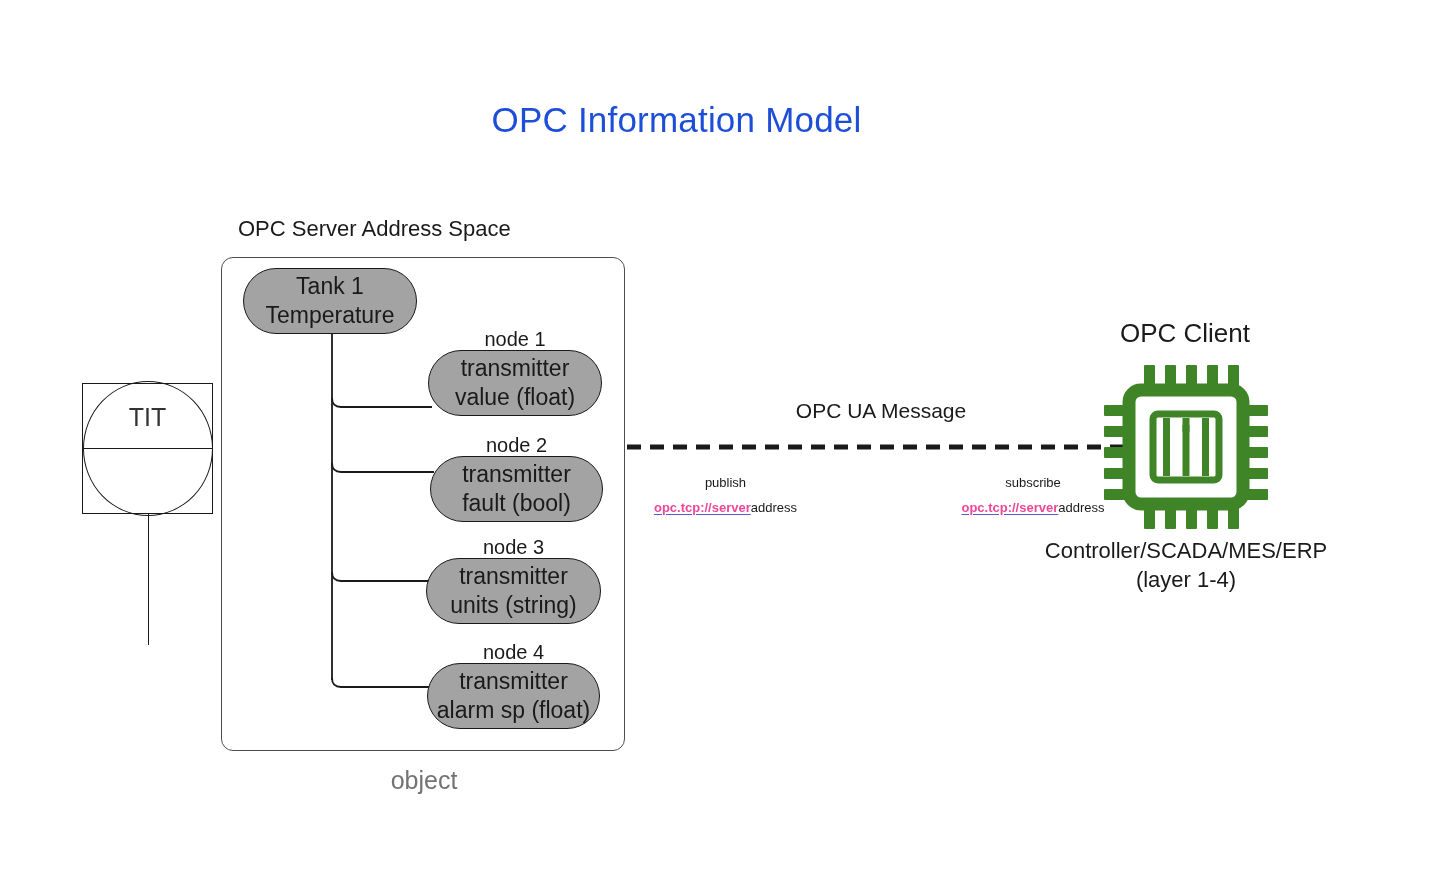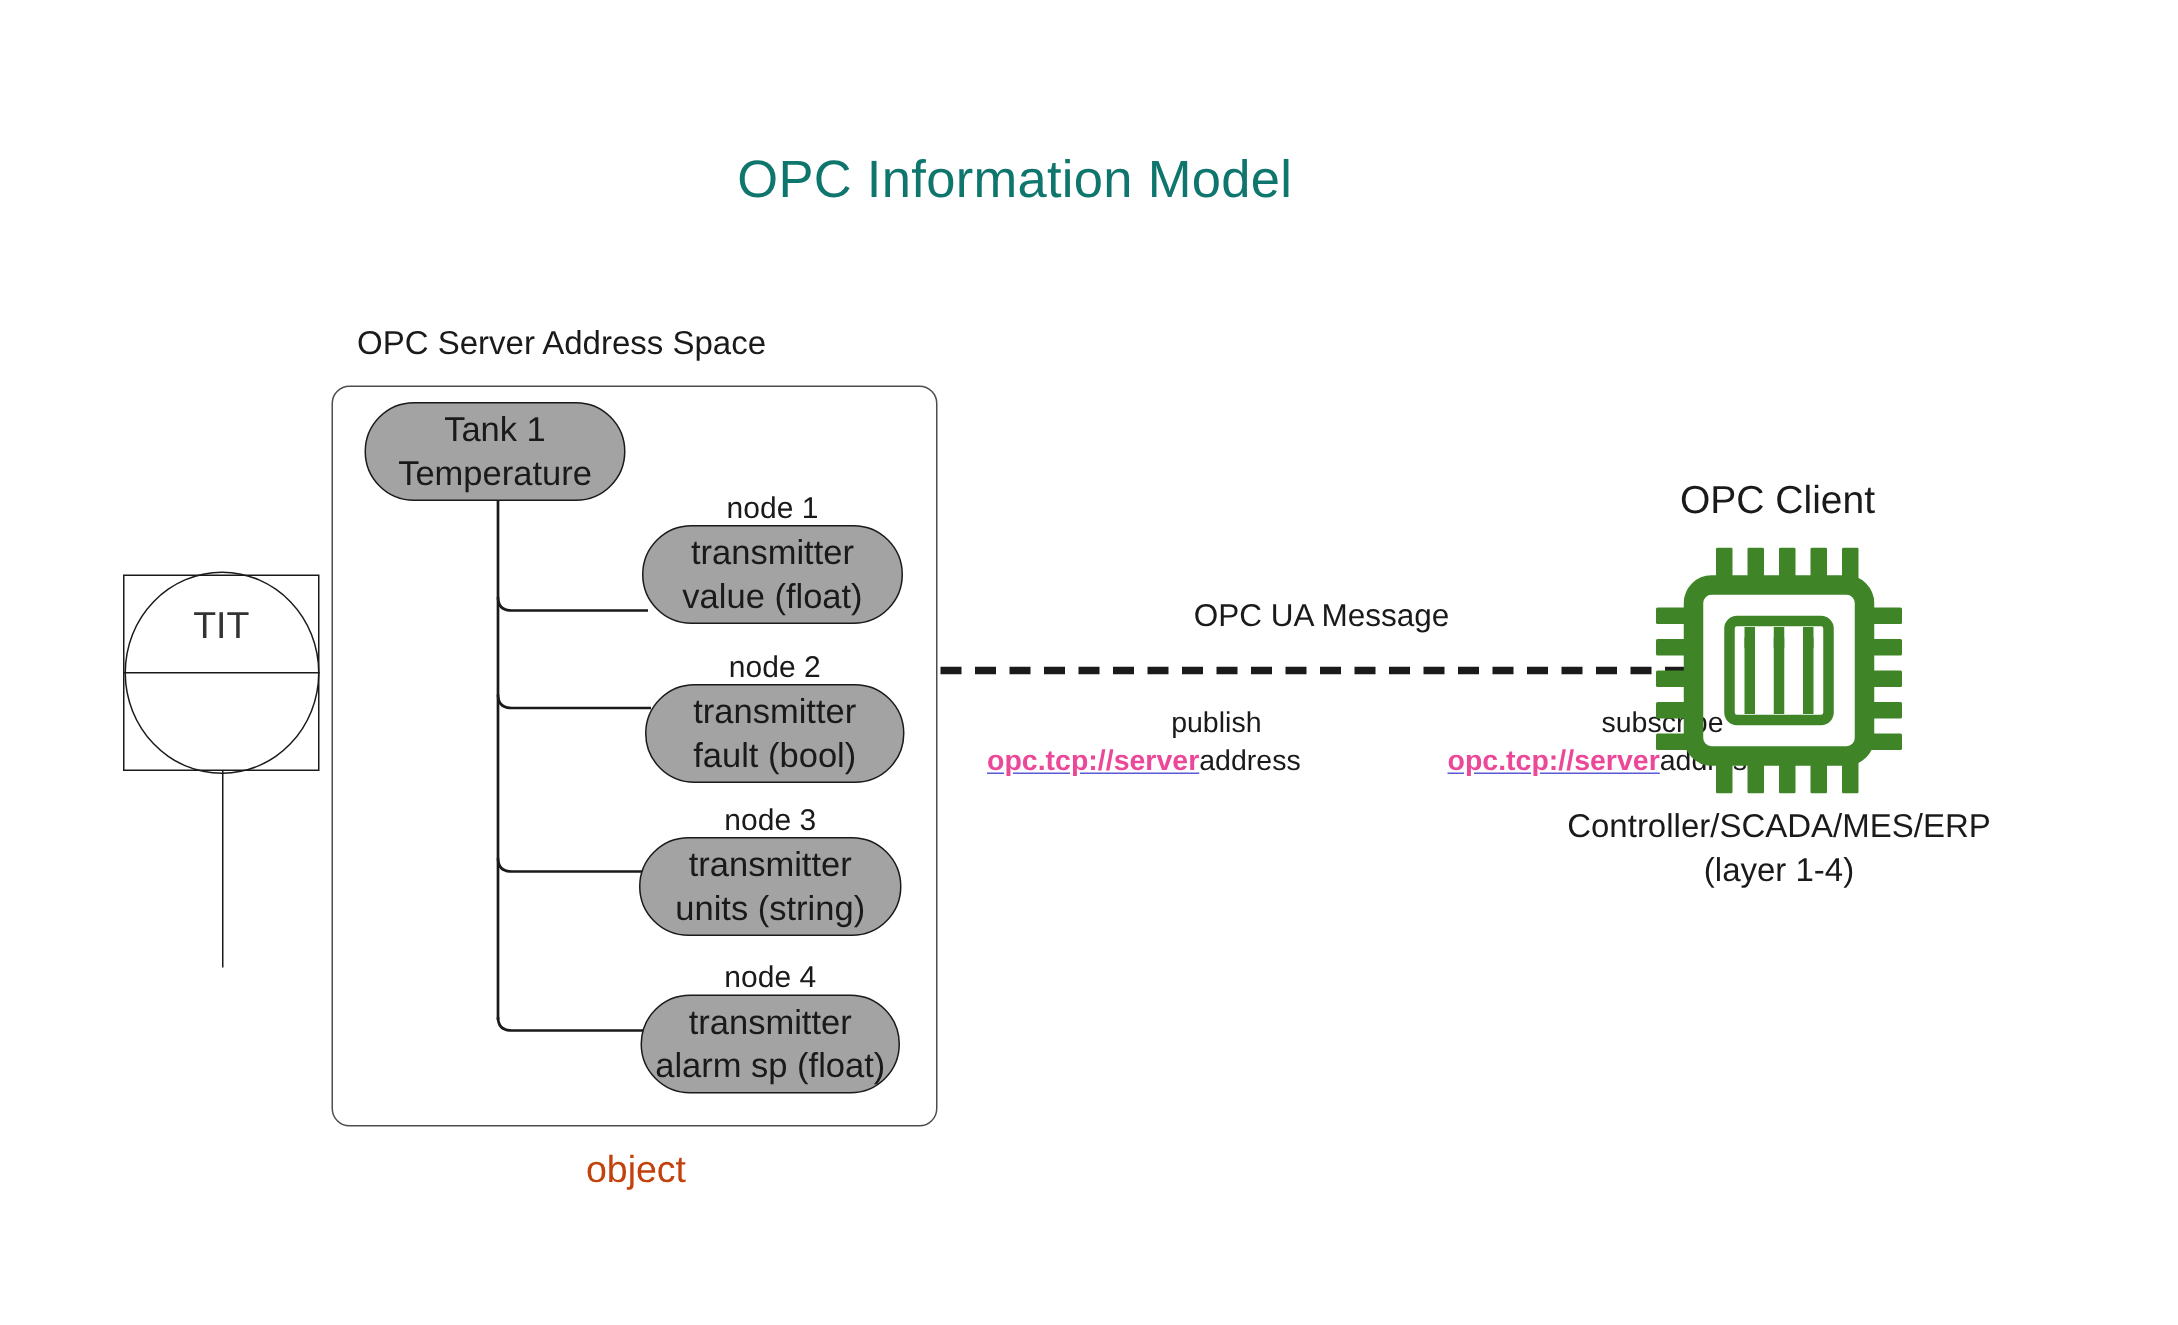--- a/index.html
+++ b/index.html
@@ -22,41 +22,41 @@
   .abs { position: absolute; }
 
   
   #diagram-title {
     left: 0;
     top: 98px;
     width: 1353px;
     text-align: center;
     font-size: 35px;
     line-height: 44px;
-    color: #0f766e;
+    color: #1d4ed8;
     letter-spacing: 0.2px;
   }
 
   
   #address-space-caption {
     left: 238px;
     top: 213px;
     font-size: 22px;
     line-height: 32px;
     color: #1a1a1a;
     white-space: nowrap;
   }
   #object-caption {
     left: 221px;
     top: 765px;
     width: 406px;
     text-align: center;
     font-size: 25px;
     line-height: 30px;
-    color: #c2410c;
+    color: #737373;
   }
   #opc-client-caption {
     left: 1035px;
     top: 317px;
     width: 300px;
     text-align: center;
     font-size: 26px;
     line-height: 32px;
     color: #1a1a1a;
   }
@@ -187,25 +187,24 @@
   #tree-connectors {
     left: 0;
     top: 0;
     width: 1452px;
     height: 883px;
     pointer-events: none;
   }
 
   
   .endpoint-block {
-    text-align: right;
-    font-size: 19px;
+    text-align: center;
+    font-size: 13px;
     line-height: 22px;
     color: #1a1a1a;
-    margin-left: 24px;
   }
   #publish-block { left: 634px; top: 472px; width: 183px; }
   #subscribe-block { left: 941px; top: 472px; width: 184px; }
   .endpoint-verb { display: block; margin-bottom: 3px; }
   .endpoint-url { display: block; white-space: nowrap; }
   .link-part {
     text-decoration: underline;
     text-decoration-color: #5b5bd6;
     text-underline-offset: 2px;
     color: #ec4899;

